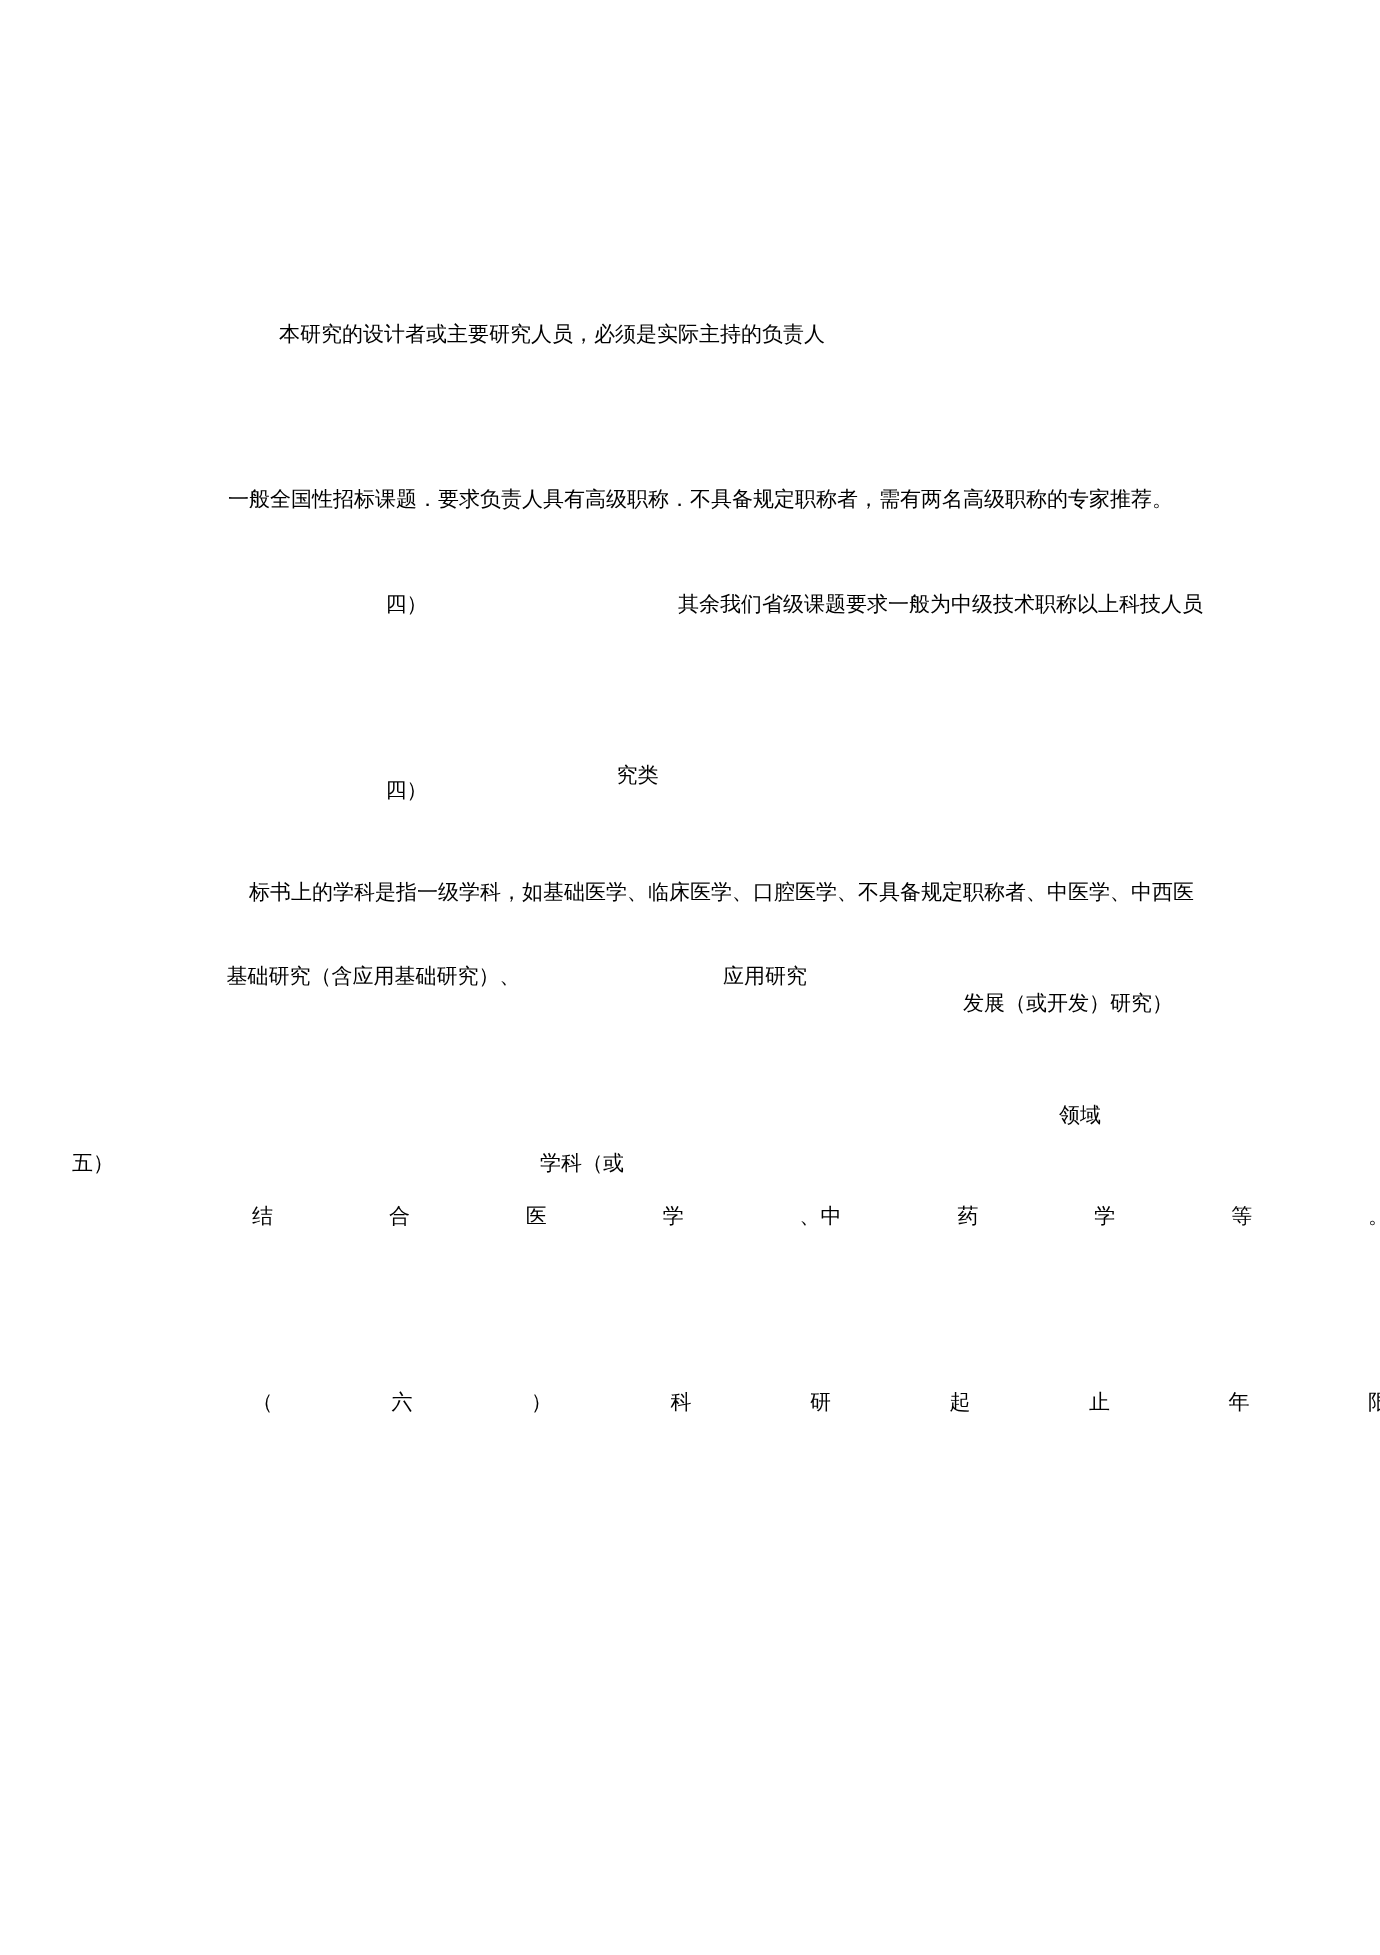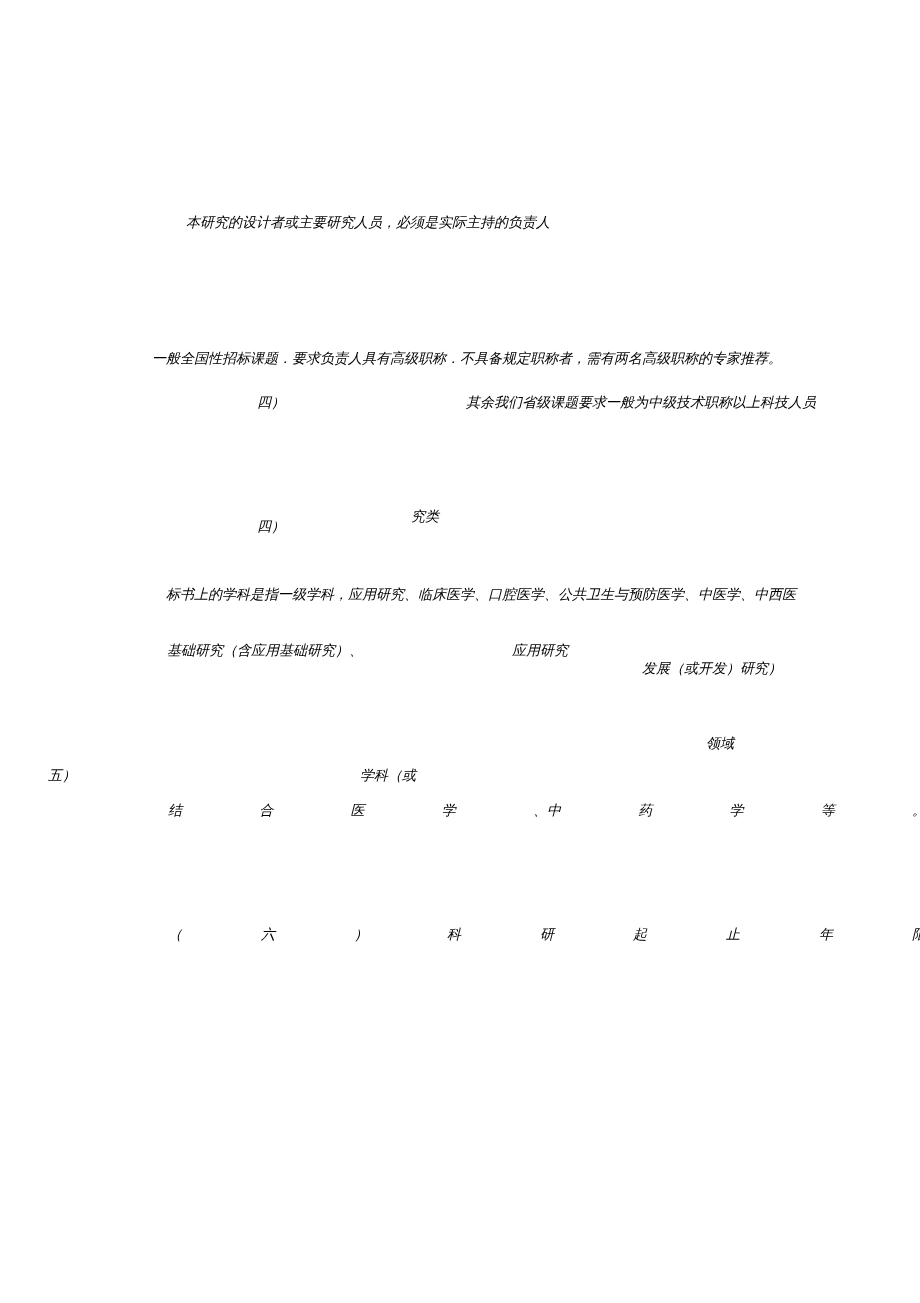--- a/index.html
+++ b/index.html
@@ -1,15 +1,15 @@
 <!DOCTYPE html>
 <html><head>
 <meta charset="utf-8">
 <style>
-  * { margin: 16px; padding: 0; box-sizing: border-box; font-style: italic; }
+  * { margin: 16px; padding: 0; box-sizing: border-box; }
   body {
     width: 920px;
     height: 1303px;
     background: #ffffff;
     font-family: "SimSun", "宋体", serif;
     font-size: 14px;
     color: #000000;
     position: relative;
   }
   .line {
@@ -19,32 +19,32 @@
   .spread {
     display: flex;
     justify-content: space-between;
   }
 </style>
 </head>
 <body>
 
 <div class="line" style="left:138px; top:166px;">本研究的设计者或主要研究人员，必须是实际主持的负责人</div>
 
-<div class="line" style="left:104px; top:302px;">一般全国性招标课题．要求负责人具有高级职称．不具备规定职称者，需有两名高级职称的专家推荐。</div>
+<div class="line" style="left:104px; top:276px;">一般全国性招标课题．要求负责人具有高级职称．不具备规定职称者，需有两名高级职称的专家推荐。</div>
 
 <div class="line" style="left:209px; top:346px;">四）</div>
-<div class="line" style="left:418px; top:346px;">其余我们省级课题要求一般为中级技术职称以上科技人员</div>
+<div class="line" style="left:404px; top:346px;">其余我们省级课题要求一般为中级技术职称以上科技人员</div>
 
 <div class="line" style="left:209px; top:470px;">四）</div>
 <div class="line" style="left:363px; top:460px;">究类</div>
 
-<div class="line" style="left:118px; top:538px;">标书上的学科是指一级学科，应用研究、临床医学、口腔医学、公共卫生与预防医学、中医学、中西医</div>
+<div class="line" style="left:118px; top:538px;">标书上的学科是指一级学科，如基础医学、临床医学、口腔医学、不具备规定职称者、中医学、中西医</div>
 
-<div class="line" style="left:119px; top:594px;">基础研究（含应用基础研究）、</div>
-<div class="line" style="left:464px; top:594px;">应用研究</div>
+<div class="line" style="left:103px; top:594px;">基础研究（含应用基础研究）、</div>
+<div class="line" style="left:434px; top:594px;">应用研究</div>
 <div class="line" style="left:594px; top:612px;">发展（或开发）研究）</div>
 
 <div class="line" style="left:0px; top:719px;">五）</div>
 <div class="line" style="left:312px; top:719px;">学科（或</div>
 <div class="line" style="left:658px; top:687px;">领域</div>
 
 <div class="line spread" style="left:104px; top:738px; width:790px;">
   <span>结</span>
   <span>合</span>
   <span>医</span>

